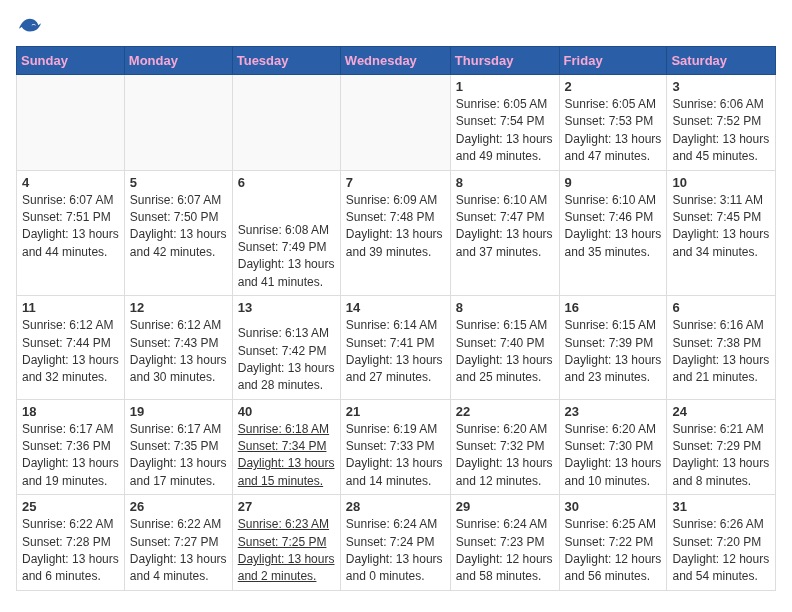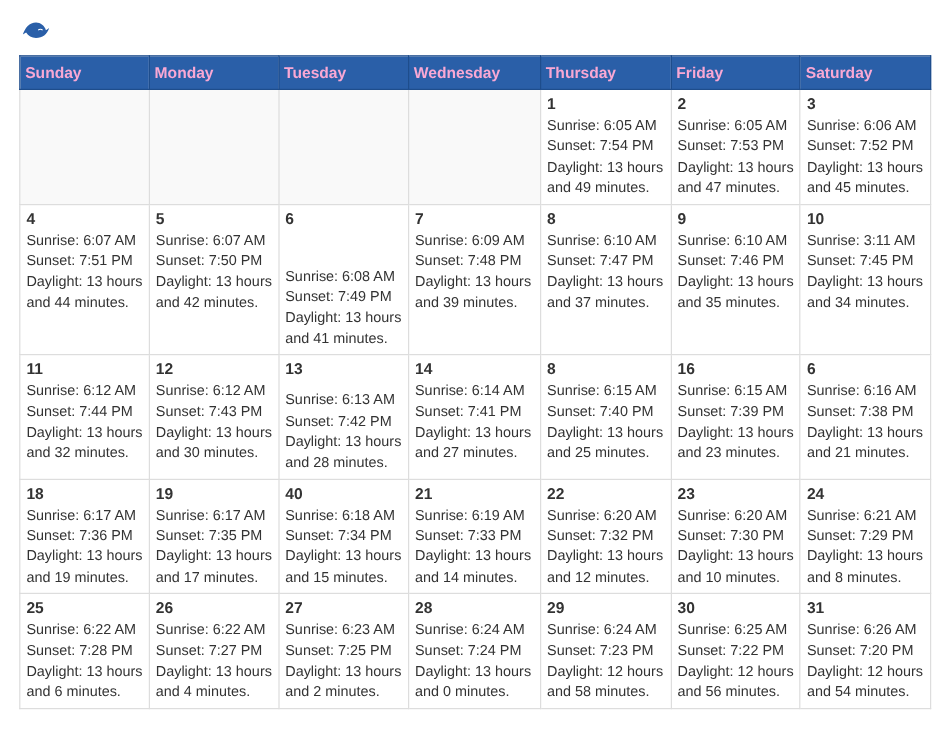--- a/index.html
+++ b/index.html
@@ -245,21 +245,21 @@
         </td>
         <td>
           <span class="day-number">19</span>
           <div class="day-info" style="white-space: pre-line;">Sunrise: 6:17 AM
 Sunset: 7:35 PM
 Daylight: 13 hours
 and 17 minutes.</div>
         </td>
         <td>
           <span class="day-number">40</span>
-          <div class="day-info" style="white-space: pre-line;">Sunrise: 6:18 AM
+          <div class="day-info" style="white-space: pre-line; text-decoration: underline;">Sunrise: 6:18 AM
 Sunset: 7:34 PM
 Daylight: 13 hours
 and 15 minutes.</div>
         </td>
         <td>
           <span class="day-number">21</span>
           <div class="day-info" style="white-space: pre-line;">Sunrise: 6:19 AM
 Sunset: 7:33 PM
 Daylight: 13 hours
 and 14 minutes.</div>
@@ -296,21 +296,21 @@
         </td>
         <td>
           <span class="day-number">26</span>
           <div class="day-info" style="white-space: pre-line;">Sunrise: 6:22 AM
 Sunset: 7:27 PM
 Daylight: 13 hours
 and 4 minutes.</div>
         </td>
         <td>
           <span class="day-number">27</span>
-          <div class="day-info" style="white-space: pre-line;">Sunrise: 6:23 AM
+          <div class="day-info" style="white-space: pre-line; text-decoration: underline;">Sunrise: 6:23 AM
 Sunset: 7:25 PM
 Daylight: 13 hours
 and 2 minutes.</div>
         </td>
         <td>
           <span class="day-number">28</span>
           <div class="day-info" style="white-space: pre-line;">Sunrise: 6:24 AM
 Sunset: 7:24 PM
 Daylight: 13 hours
 and 0 minutes.</div>

